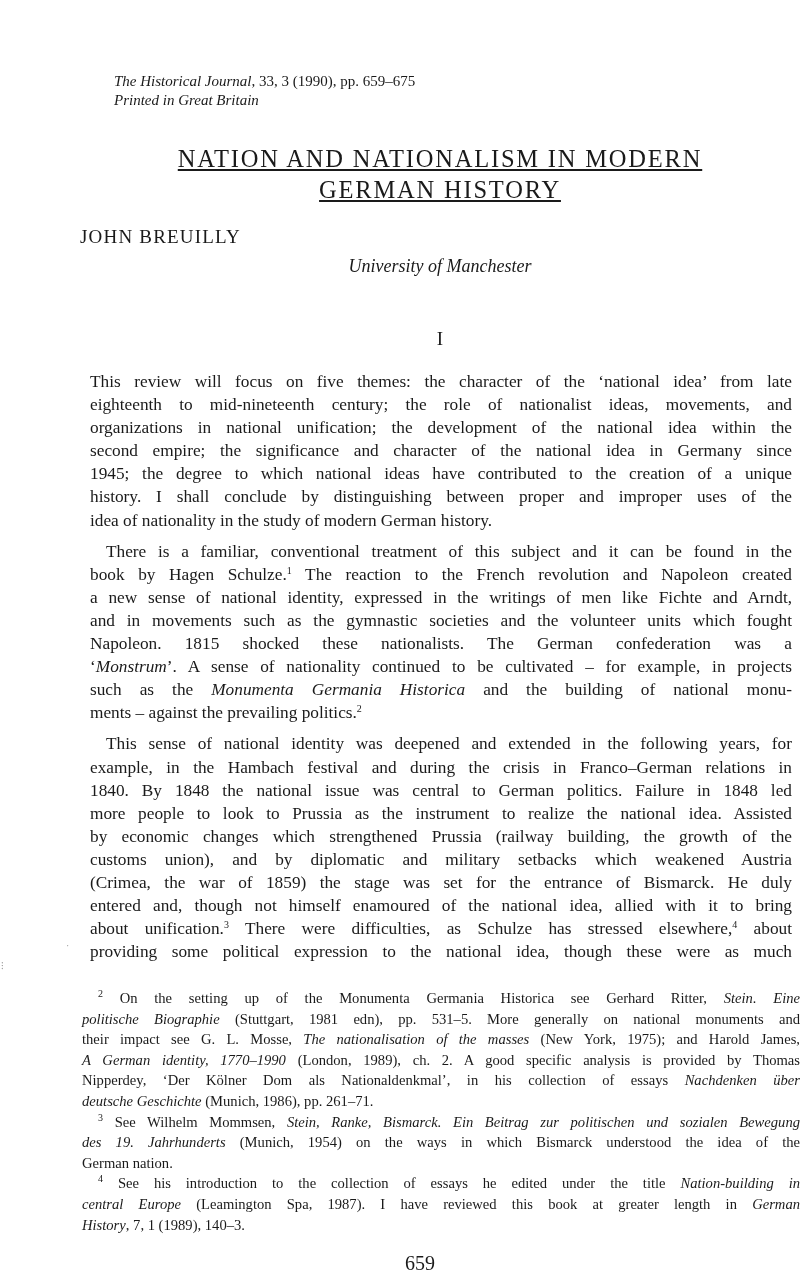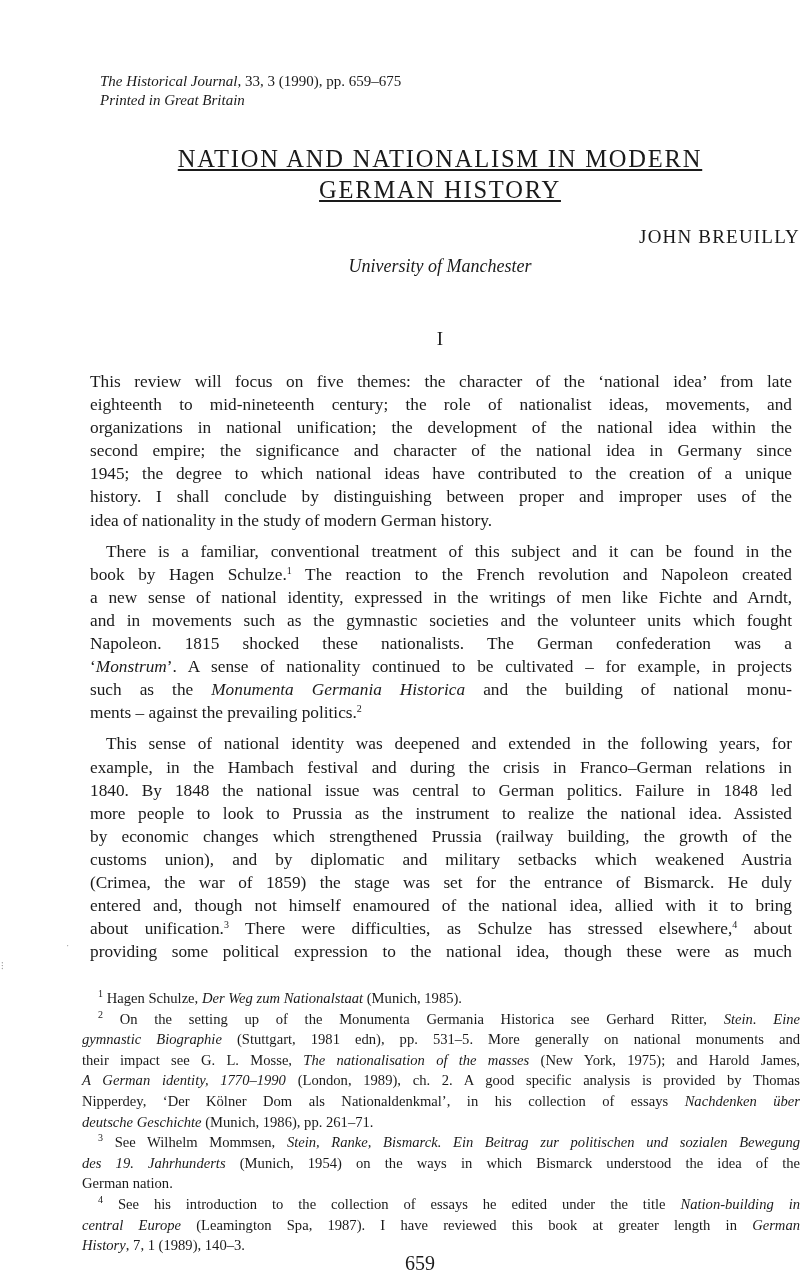--- a/index.html
+++ b/index.html
@@ -1,21 +1,21 @@
 <!DOCTYPE html>
 <html><head>
 <meta charset="utf-8">
 <style>
   html, body { margin: 0; padding: 0; background: #ffffff; }
   body { width: 800px; height: 1283px; position: relative; overflow: hidden; color: #1a1a1a; font-family: "Liberation Serif", "DejaVu Serif", serif; }
   .page { position: absolute; left: 0; top: 0; width: 800px; height: 1283px; }
-  .journal { position: absolute; left: 100px; top: 72px; font-size: 15px; line-height: 19px; }
+  .journal { position: absolute; left: 114px; top: 72px; font-size: 15px; line-height: 19px; }
   .journal .it { font-style: italic; }
   .title { position: absolute; left: 80px; top: 143px; width: 720px; text-align: center; font-size: 24.5px; letter-spacing: 1.8px; line-height: 31px; text-decoration: underline; }
-  .author { position: absolute; left: 80px; top: 226px; width: 720px; text-align: right; font-size: 19px; letter-spacing: 1.2px; }
+  .author { position: absolute; left: 80px; top: 226px; width: 720px; text-align: left; font-size: 19px; letter-spacing: 1.2px; }
   .affil { position: absolute; left: 80px; top: 256px; width: 720px; text-align: center; font-size: 18px; font-style: italic; }
   .section { position: absolute; left: 80px; top: 328px; width: 720px; text-align: center; font-size: 19px; }
   .body { position: absolute; left: 82px; top: 362px; width: 718px; font-size: 17.3px; line-height: 23.1px; text-align: justify; }
   .body p { margin: 8px; text-indent: 0; }
   .body .line { display: block; text-align: justify; text-align-last: justify; white-space: nowrap; }
   .body .line.last { text-align-last: left; }
   sup { font-size: 10px; line-height: 0; vertical-align: 6px; }
   .notes { position: absolute; left: 82px; top: 988px; width: 718px; font-size: 14.6px; line-height: 20.6px; }
   .notes .line { display: block; text-align: justify; text-align-last: justify; white-space: nowrap; }
   .notes .line.last { text-align-last: left; }
@@ -71,25 +71,22 @@
       <span class="line">customs union), and by diplomatic and military setbacks which weakened Austria</span>
       <span class="line">(Crimea, the war of 1859) the stage was set for the entrance of Bismarck. He duly</span>
       <span class="line">entered and, though not himself enamoured of the national idea, allied with it to bring</span>
       <span class="line"><span>about unification.</span><sup>3</sup><span> There were difficulties, as Schulze has stressed elsewhere,</span><sup>4</sup><span> about</span></span>
       <span class="line">providing some political expression to the national idea, though these were as much</span>
     </p>
   </div>
 
   <div class="notes">
     <div>
-      <span class="line last ind"><sup>1</sup> <span>Hagen Schulze, </span><span class="it">Der Weg zum Nationalstaat</span><span> (Munich, 1985).</span></span>
-    </div>
-    <div>
       <span class="line ind"><sup>2</sup> <span>On the setting up of the Monumenta Germania Historica see Gerhard Ritter, </span><span class="it">Stein. Eine</span></span>
-      <span class="line"><span class="it">gymnastic Biographie</span><span> (Stuttgart, 1981 edn), pp. 531–5. More generally on national monuments and</span></span>
+      <span class="line"><span class="it">politische Biographie</span><span> (Stuttgart, 1981 edn), pp. 531–5. More generally on national monuments and</span></span>
       <span class="line"><span>their impact see G. L. Mosse, </span><span class="it">The nationalisation of the masses</span><span> (New York, 1975); and Harold James,</span></span>
       <span class="line"><span class="it">A German identity, 1770–1990</span><span> (London, 1989), ch. 2. A good specific analysis is provided by Thomas</span></span>
       <span class="line"><span>Nipperdey, ‘Der Kölner Dom als Nationaldenkmal’, in his collection of essays </span><span class="it">Nachdenken über</span></span>
       <span class="line last"><span class="it">deutsche Geschichte</span><span> (Munich, 1986), pp. 261–71.</span></span>
     </div>
     <div>
       <span class="line ind"><sup>3</sup> <span>See Wilhelm Mommsen, </span><span class="it">Stein, Ranke, Bismarck. Ein Beitrag zur politischen und sozialen Bewegung</span></span>
       <span class="line"><span class="it">des 19. Jahrhunderts</span><span> (Munich, 1954) on the ways in which Bismarck understood the idea of the</span></span>
       <span class="line last">German nation.</span>
     </div>

